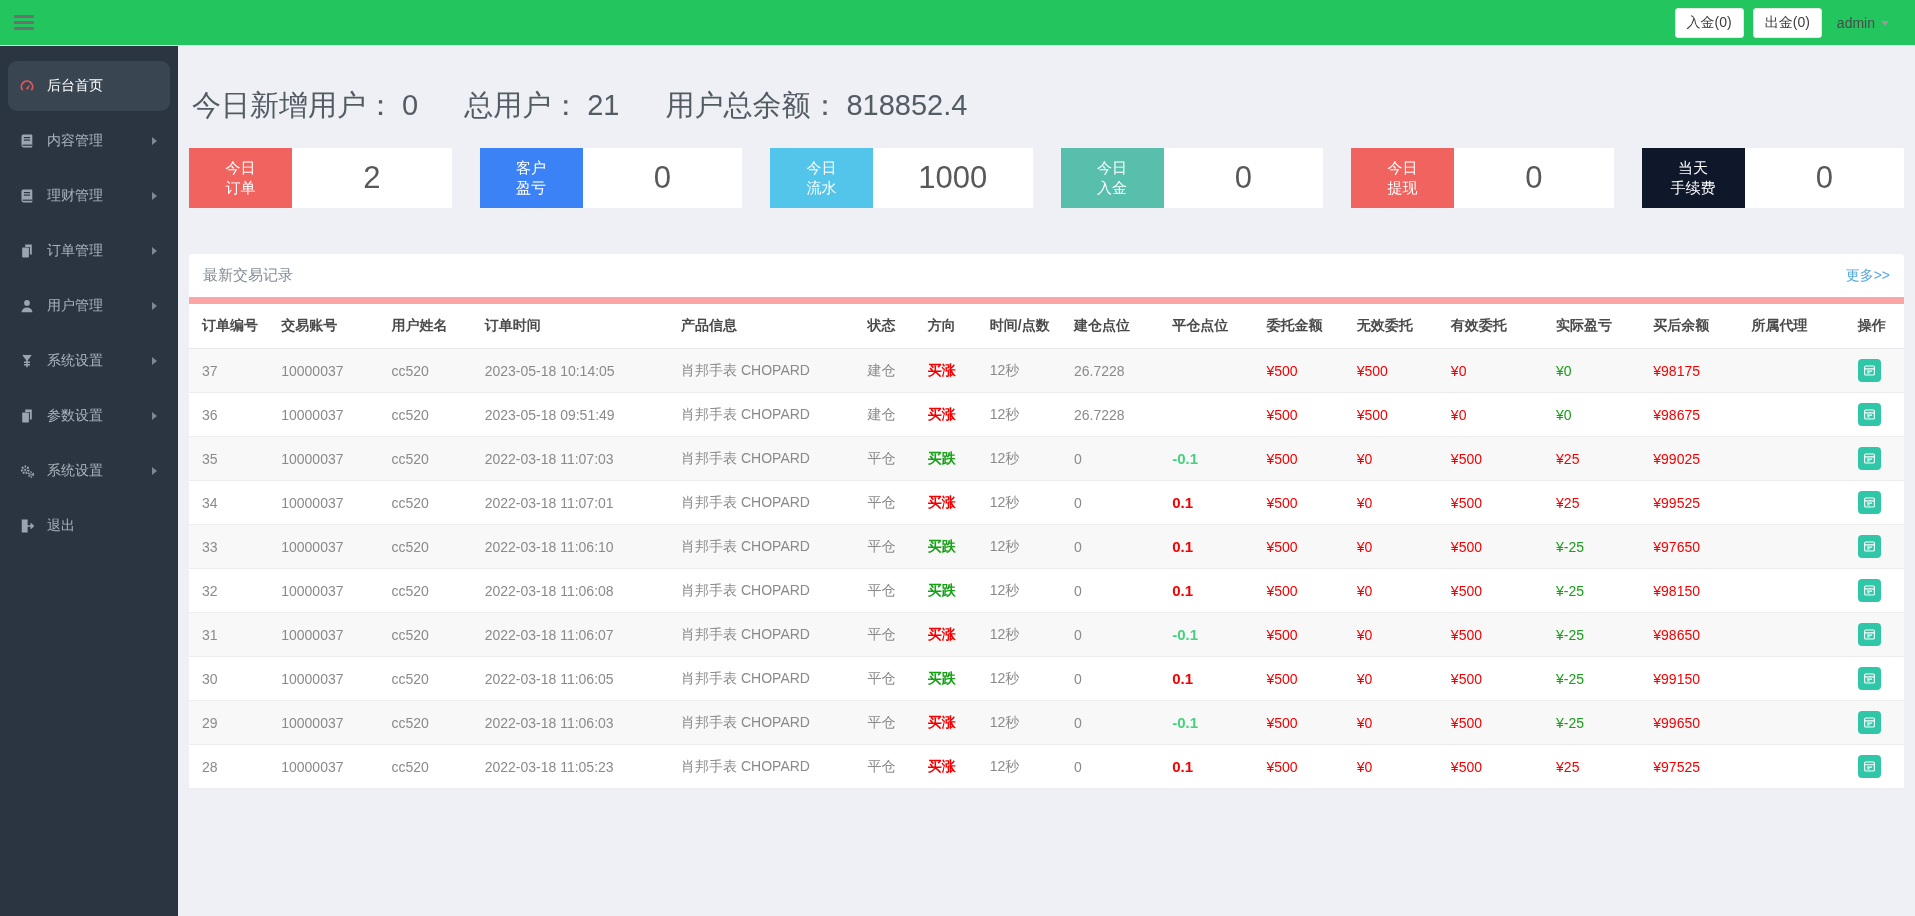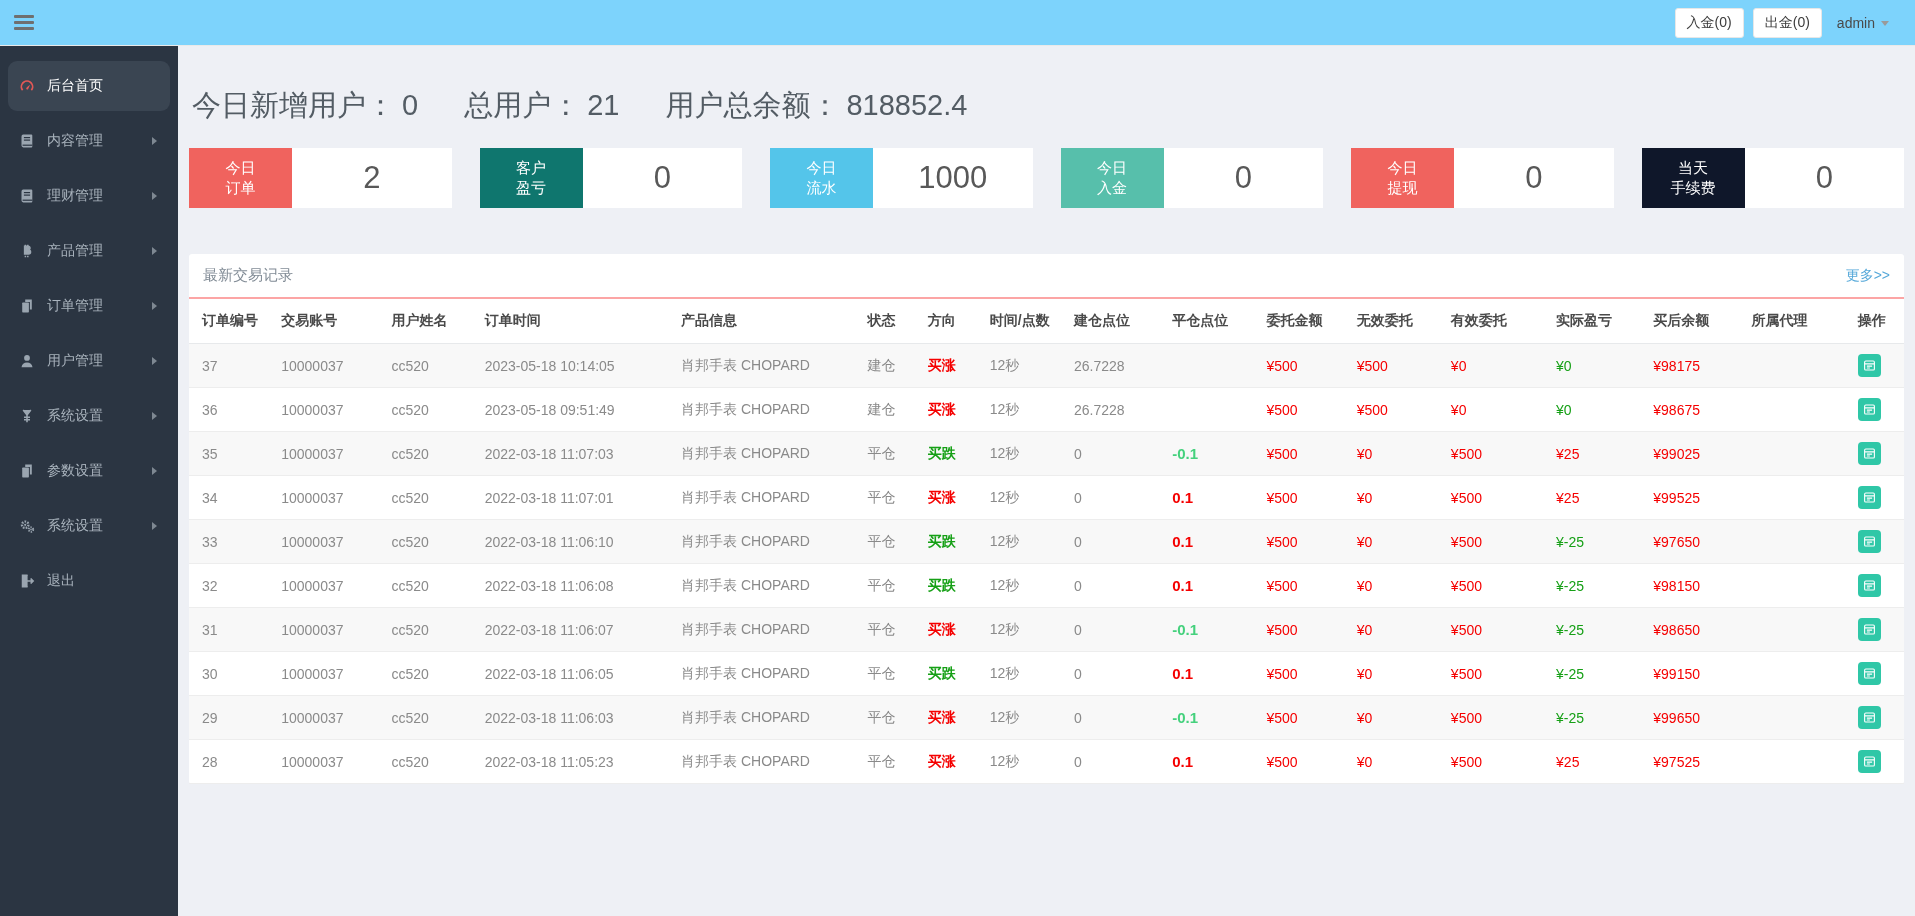--- a/index.html
+++ b/index.html
@@ -4,21 +4,21 @@
 <style>
   html,body{margin:0;padding:0;}
   body{
     width:1915px;height:916px;overflow:hidden;position:relative;
     background:#eef0f5;
     font-family:"Liberation Sans","DejaVu Sans",sans-serif;
     -webkit-font-smoothing:antialiased;
   }
   
   .topbar{
-    position:absolute;left:0;top:0;width:100%;height:46px;background:#7dd3fc;
+    position:absolute;left:0;top:0;width:100%;height:46px;background:#22c55e;
     box-sizing:border-box;display:flex;align-items:center;padding:0 20px 0 14px;
     border-bottom:1px solid #e9e9e9;z-index:3;
   }
   .hamburger{width:20px;cursor:pointer;}
   .hamburger span{display:block;height:3px;background:#6f6f6f;margin:3px 0;border-radius:1px;}
   .topbar-right{margin-left:auto;display:flex;align-items:center;gap:9px;}
   .chip{
     border:1px solid #e7e7e7;border-radius:3px;background:#fff;
     padding:5px 11px;font-size:14px;color:#3c3c3c;cursor:pointer;
     font-family:inherit;
@@ -54,21 +54,21 @@
   .card-value{flex:1;display:flex;align-items:center;justify-content:center;
     font-size:31px;font-weight:200;color:#585858;}
   
   .panel{margin-top:46px;background:#ffffff;border-radius:3px;}
   .panel-head{height:43px;display:flex;align-items:center;padding:0 14px;}
   .panel-title{font-size:15px;color:#828c96;}
   .more{margin-left:auto;font-size:14px;color:#55a8d9;text-decoration:none;cursor:pointer;}
   table{width:100%;border-collapse:collapse;table-layout:fixed;font-size:14px;}
   thead th{
     height:44px;text-align:left;font-weight:bold;color:#4a4a4a;
-    border-top:2px solid #fca5a5;border-bottom:1px solid #e7e9eb;
+    border-top:7px solid #fca5a5;border-bottom:1px solid #e7e9eb;
     padding:0 0 0 4px;white-space:nowrap;overflow:hidden;
   }
   thead th:first-child{padding-left:13px;}
   tbody td{
     height:43px;color:#8a8a8a;border-bottom:1px solid #ededed;
     padding:0 0 0 4px;white-space:nowrap;overflow:hidden;
   }
   tbody td:first-child{padding-left:13px;}
   tbody tr:nth-child(odd){background:#f8f8f8;}
   .t-red{color:#f50000;}
@@ -131,30 +131,20 @@
             <rect class="icut" x="4.9" y="4" width="6.2" height="1.2"></rect>
             <rect class="icut" x="4.9" y="6.5" width="6.2" height="1.2"></rect>
             <rect class="icut" x="3.6" y="11.6" width="9.7" height="1.2"></rect>
           </svg>
         </span>
         <span class="mlabel">理财管理</span>
         <span class="arr"></span>
       </div>
       <div class="mitem">
         <span class="micon">
-          <svg viewBox="0 0 16 16" fill="none" stroke="currentColor" stroke-width="1.5">
-            <path d="M5.6 3.3h3.5a1.9 1.9 0 1 1 0 3.8H5.6V3.3zm0 3.8h4a1.95 1.95 0 1 1 0 3.9h-4V7.1z"></path>
-            <path d="M6.4 3.3V1.7m2.4 1.6V1.7M6.4 14.3v-1.6m2.4 1.6v-1.6"></path>
-          </svg>
-        </span>
-        <span class="mlabel">产品管理</span>
-        <span class="arr"></span>
-      </div>
-      <div class="mitem">
-        <span class="micon">
           <svg viewBox="0 0 16 16">
             <path d="M6.2 1.6h6.6v9.8h-1.9V4.1H6.2z"></path>
             <rect x="3.2" y="4.6" width="6.7" height="9.8" rx="0.7"></rect>
           </svg>
         </span>
         <span class="mlabel">订单管理</span>
         <span class="arr"></span>
       </div>
       <div class="mitem">
         <span class="micon">
@@ -228,21 +218,21 @@
 
   <div class="cards" id="cards">
       <div class="card">
         <div class="card-label" style="background: rgb(240, 99, 94);">
           <span>今日</span>
           <span>订单</span>
         </div>
         <div class="card-value">2</div>
       </div>
       <div class="card">
-        <div class="card-label" style="background: #0f766e;">
+        <div class="card-label" style="background: #3b82f6;">
           <span>客户</span>
           <span>盈亏</span>
         </div>
         <div class="card-value">0</div>
       </div>
       <div class="card">
         <div class="card-label" style="background: rgb(84, 197, 234);">
           <span>今日</span>
           <span>流水</span>
         </div>

